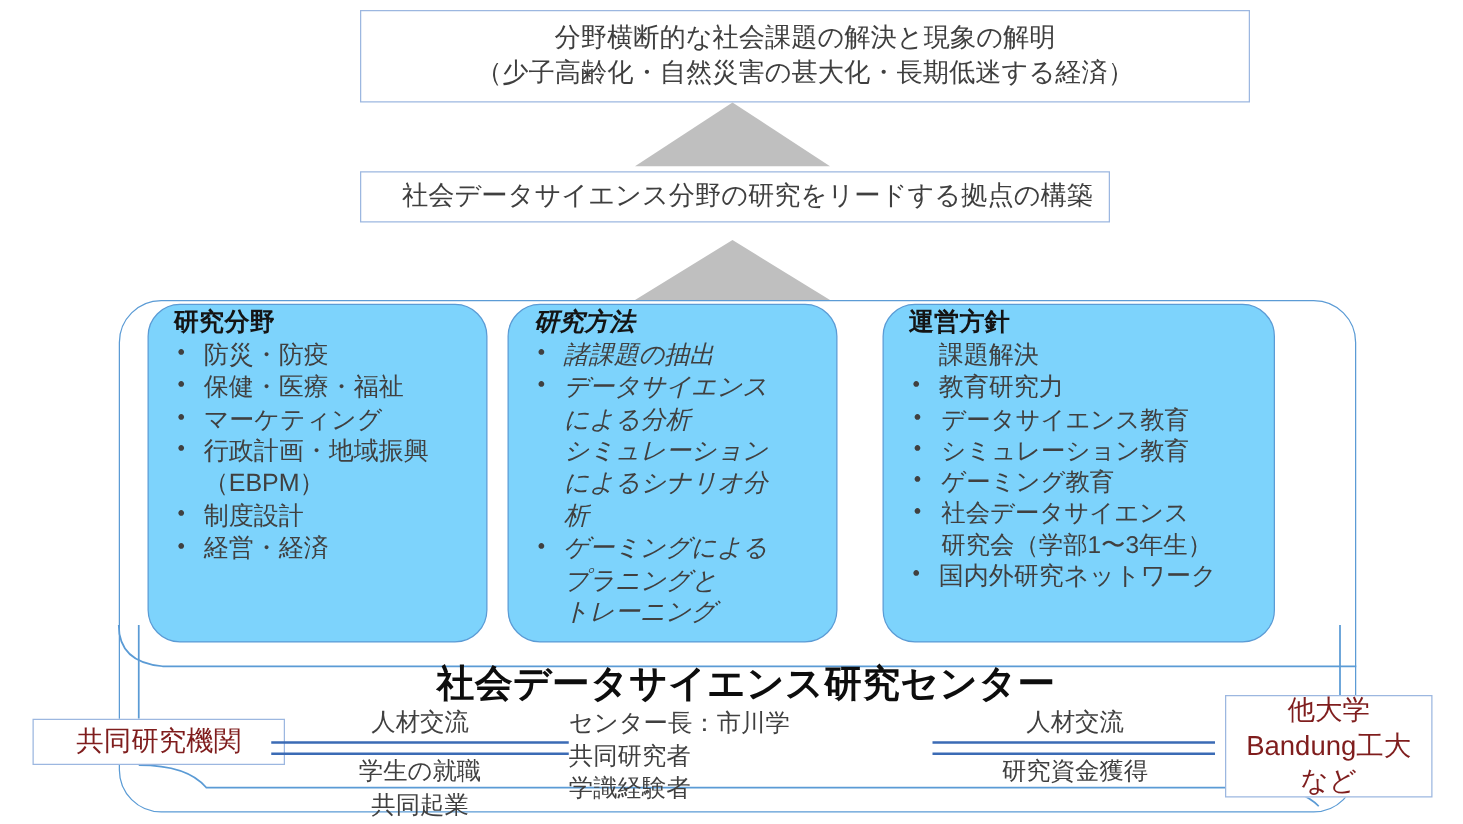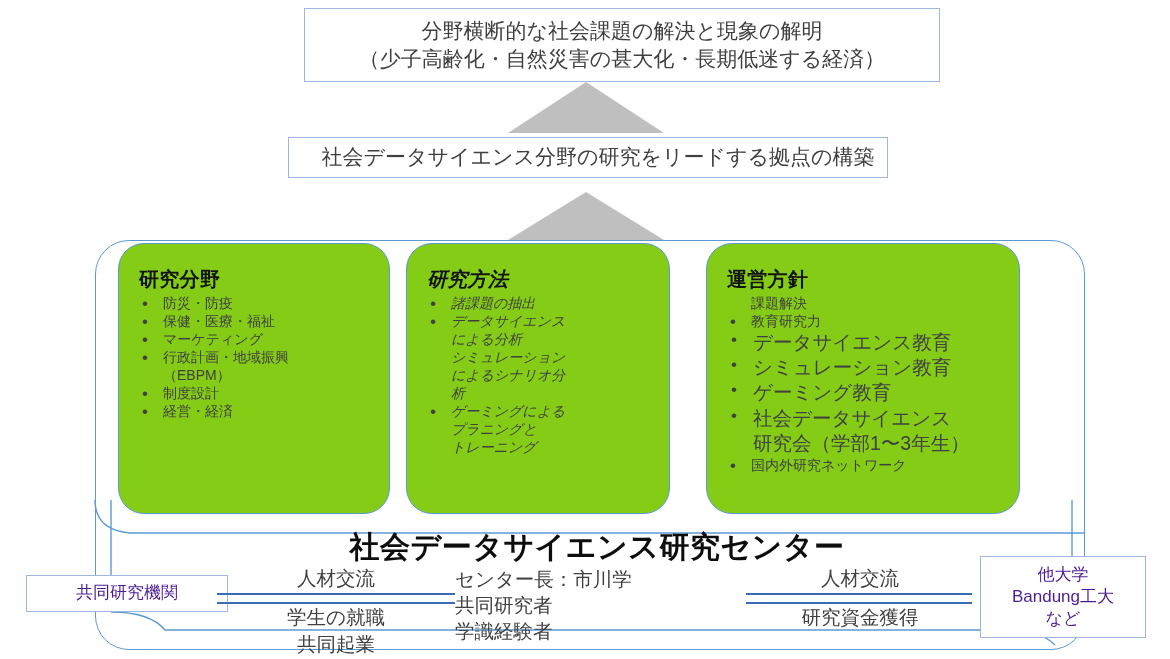--- a/index.html
+++ b/index.html
@@ -18,21 +18,21 @@
   
   .goalbox{
     box-sizing:border-box;
     border:1px solid #9cb7e0;
     background:#ffffff;
     display:flex;align-items:center;justify-content:center;
     text-align:center;
     color:#3f3f3f;
     line-height:1.34;
   }
-  #goal-top{left:304px;top:8px;width:636px;height:74px;font-size:21px;}
+  #goal-top{left:288px;top:8px;width:712px;height:74px;font-size:21px;}
   #goal-mid{left:288px;top:137px;width:600px;height:41px;font-size:21px;padding-left:20px;}
   .goalbox .ln{display:block;white-space:nowrap;}
 
   
   .tri{width:0;height:0;border-style:solid;border-color:transparent;}
   #tri1{left:508px;top:82px;border-width:0 78px 51px 78px;border-bottom-color:#bfbfbf;}
   #tri2{left:508px;top:192px;border-width:0 78px 48px 78px;border-bottom-color:#bfbfbf;}
 
   
   #outer-shell{
@@ -41,35 +41,35 @@
     border:1.4px solid #5b9bd5;
     border-radius:34px;
     background:transparent;
   }
 
   
   .card{
     box-sizing:border-box;
     border:1.4px solid #5b9bd5;
     border-radius:26px;
-    background:#84cc16;
-    padding:22px 10px 8px 14px;
+    background:#7dd3fc;
+    padding:0 10px 8px 14px;
   }
   #card-fields  {left:118px;top:243px;width:272px;height:271px;}
   #card-methods {left:406px;top:243px;width:264px;height:271px;font-style:italic;}
   #card-policy  {left:706px;top:243px;width:314px;height:271px;}
 
   .card-title{
     font-weight:bold;color:#141414;font-size:20px;
     margin:0 0 1px 6px;letter-spacing:.3px;
   }
   ul.bul{list-style:none;margin:0;padding:0;}
   ul.bul > li{
     position:relative;padding-left:30px;
-    font-size:14px;line-height:1.29;color:#404040;
+    font-size:20px;line-height:1.29;color:#404040;
     margin:0;
   }
   ul.bul > li.dot::before{
     content:"•";position:absolute;left:9px;top:-1px;
     font-size:17px;color:#404040;line-height:1.35;
   }
   ul.bul > li.nodot{padding-left:30px;}
   ul.sub{list-style:none;margin:0;padding:0;}
   ul.sub > li{
     position:relative;padding-left:32px;
@@ -91,21 +91,21 @@
   #center-staff{
     left:455px;top:567px;width:290px;text-align:left;
     font-size:19.5px;line-height:1.33;color:#404040;
   }
 
   
   .sidebox{
     box-sizing:border-box;
     border:1px solid #9cb7e0;background:#fff;
     display:flex;align-items:center;justify-content:center;
-    text-align:center;font-size:17px;line-height:1.3;color:#4c1d95;
+    text-align:center;font-size:22px;line-height:1.3;color:#7f1d1d;
   }
   #box-left{left:26px;top:575px;width:202px;height:37px;}
   #box-right{left:980px;top:556px;width:166px;height:82px;}
 
   
   .exch{text-align:center;font-size:19.5px;line-height:1.33;color:#404040;}
   #exch-left{left:205px;top:566px;width:262px;}
   #exch-right{left:740px;top:566px;width:240px;}
   .exch .top{display:block;}
   .exch .rule{

